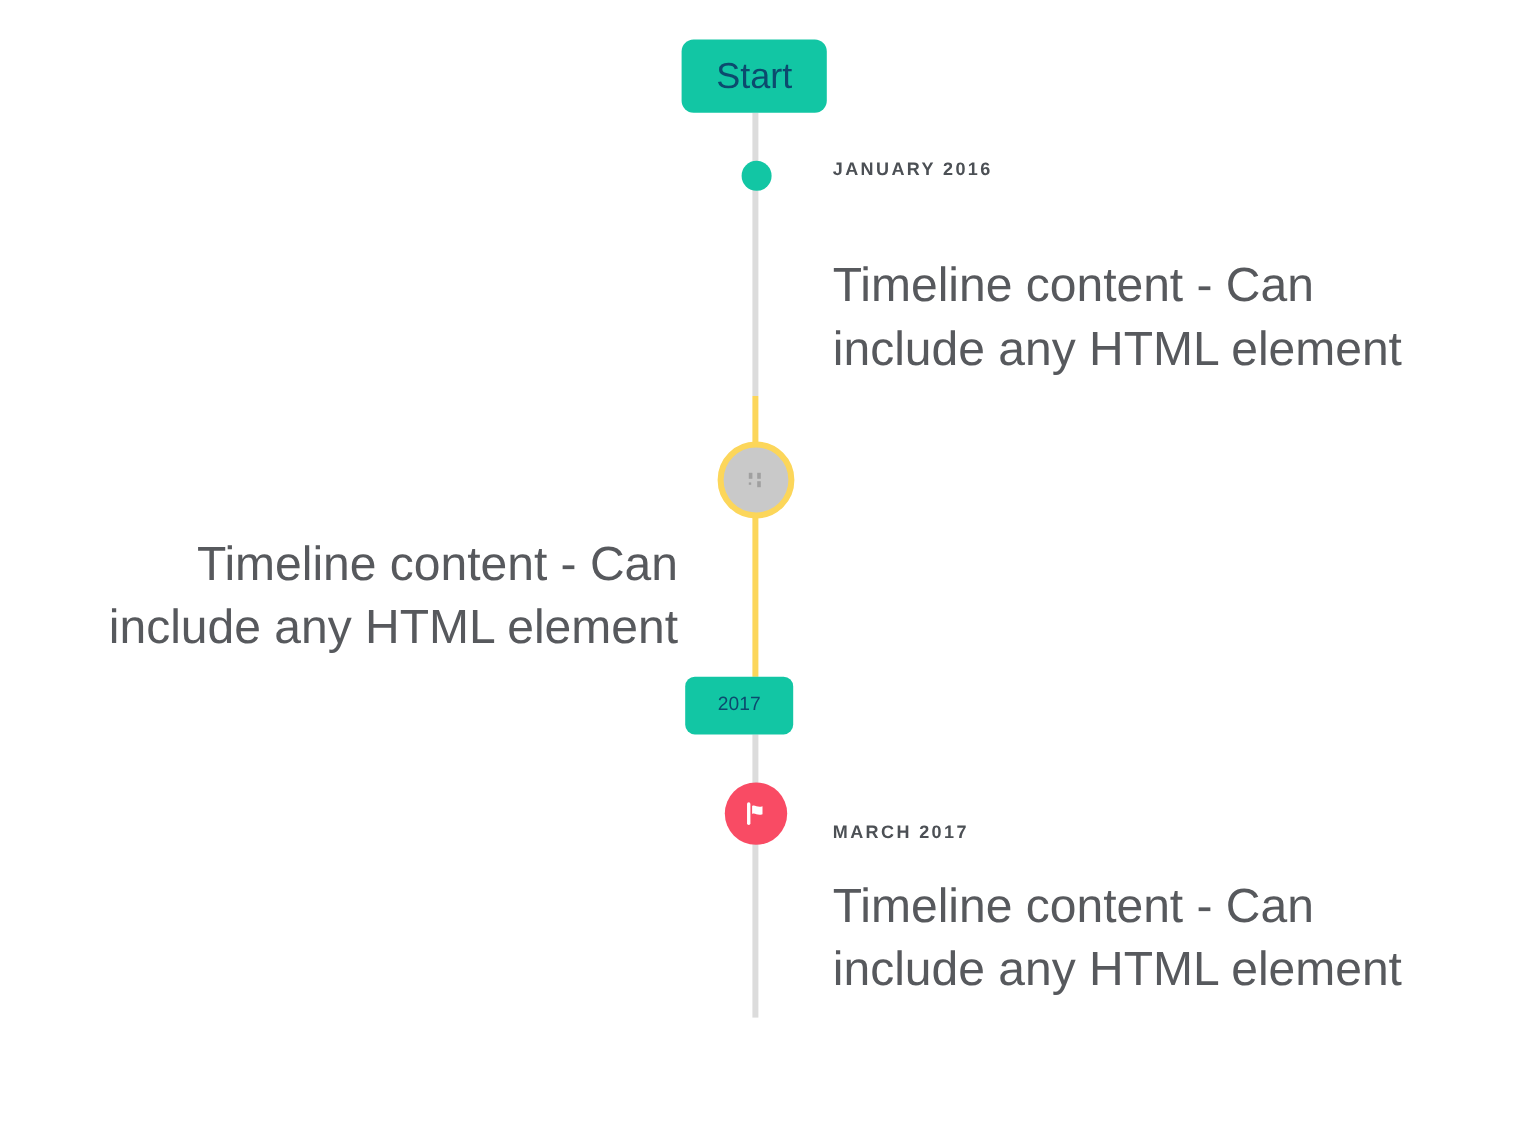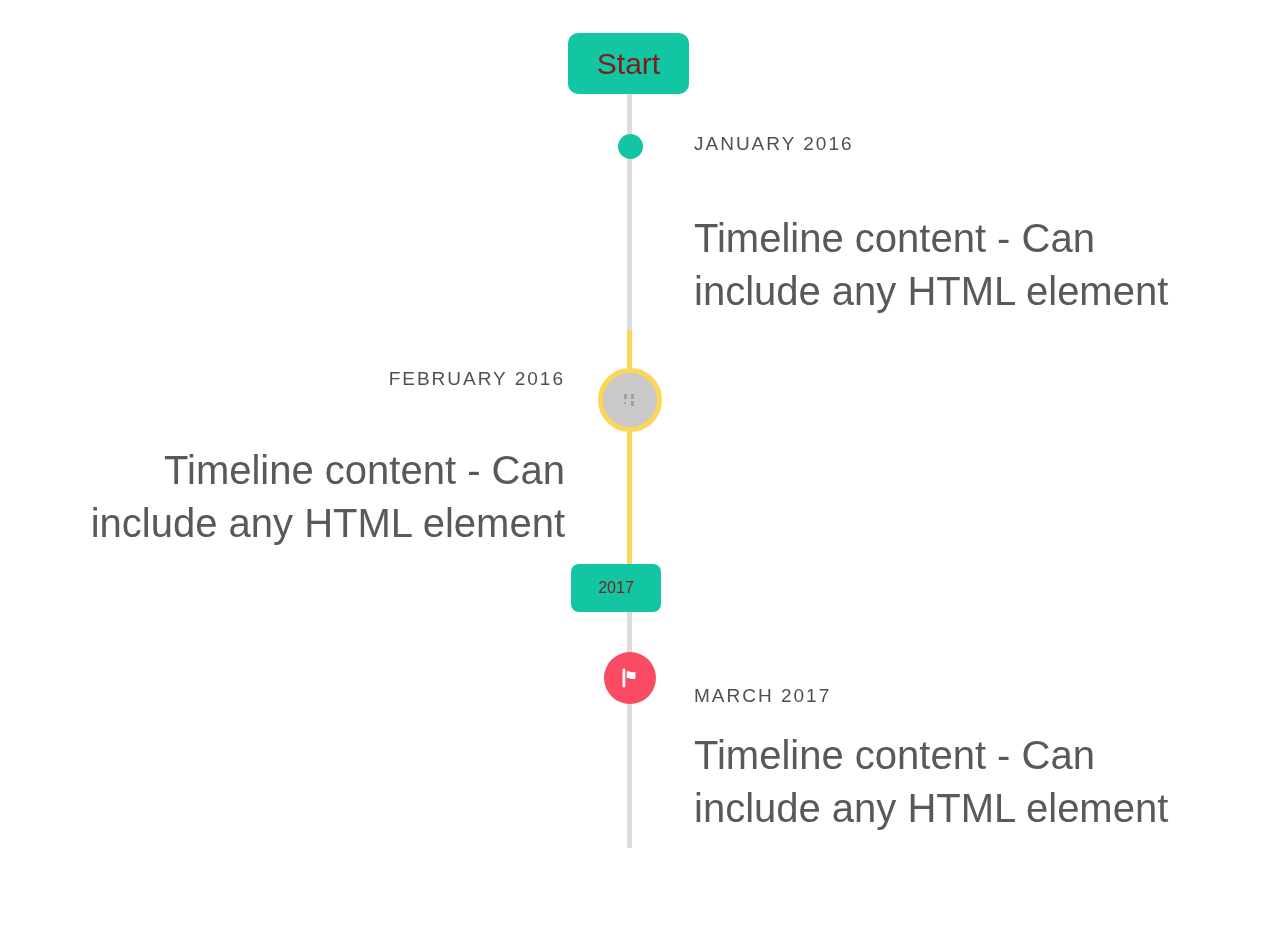--- a/index.html
+++ b/index.html
@@ -29,21 +29,21 @@
   .seg-yellow      { top: 330px; height: 234px; background: var(--yellow); }
   .seg-gray-bottom { top: 612px; height: 236px; background: var(--line-gray); }
 
   
   .badge {
     position: absolute;
     display: flex;
     align-items: center;
     justify-content: center;
     background: var(--teal);
-    color: #7f1d1d;
+    color: #0c4a6e;
     cursor: pointer;
   }
   .badge.start { left: 568px; top: 33px;  width: 121px; height: 61px; border-radius: 10px; font-size: 30px; }
   .badge.year  { left: 571px; top: 564px; width: 90px;  height: 48px; border-radius: 8px;  font-size: 16px; }
   .badge.end   { left: 577px; top: 848px; width: 106px; height: 62px; border-radius: 10px; font-size: 30px; }
 
   
   .marker {
     position: absolute;
     border-radius: 50%;
@@ -69,22 +69,22 @@
     width: 52px; height: 52px;
     background: var(--flag-red);
     display: flex;
     align-items: center;
     justify-content: center;
   }
 
   
   .title {
     position: absolute;
-    font-size: 19px;
-    font-weight: normal;
+    font-size: 15px;
+    font-weight: bold;
     letter-spacing: 2px;
     color: var(--title-text);
     white-space: nowrap;
   }
   .content {
     position: absolute;
     width: 528px;
     font-size: 40px;
     line-height: 53px;
     color: var(--content-text);
@@ -116,21 +116,20 @@
   <div class="content side-right jan">Timeline content - Can include any HTML element</div>
 
   <div class="marker image-circle">
     <svg width="18" height="16" viewBox="0 0 18 16">
       <rect x="3" y="2" width="3" height="5" fill="#a0a0a0"></rect>
       <rect x="10" y="2" width="3" height="5" fill="#a0a0a0"></rect>
       <rect x="3" y="10" width="2" height="2" fill="#a0a0a0"></rect>
       <rect x="10" y="9" width="3" height="5" fill="#a0a0a0"></rect>
     </svg>
   </div>
-  <div class="title side-left feb">FEBRUARY 2016</div>
   <div class="content side-left feb">Timeline content - Can include any HTML element</div>
 
   <div class="badge year">2017</div>
 
   <div class="marker flag">
     <svg width="26" height="26" viewBox="0 0 24 24">
       <path d="M6.4 4.6 L6.4 19.4" stroke="#ffffff" stroke-width="2.6" stroke-linecap="round" fill="none"></path>
       <path d="M9 6.1 C11.3 4.8 13.2 7.9 17 6.3 L17 12.5 C13.2 14.1 11.3 11 9 12.3 Z" fill="#ffffff"></path>
     </svg>
   </div>

